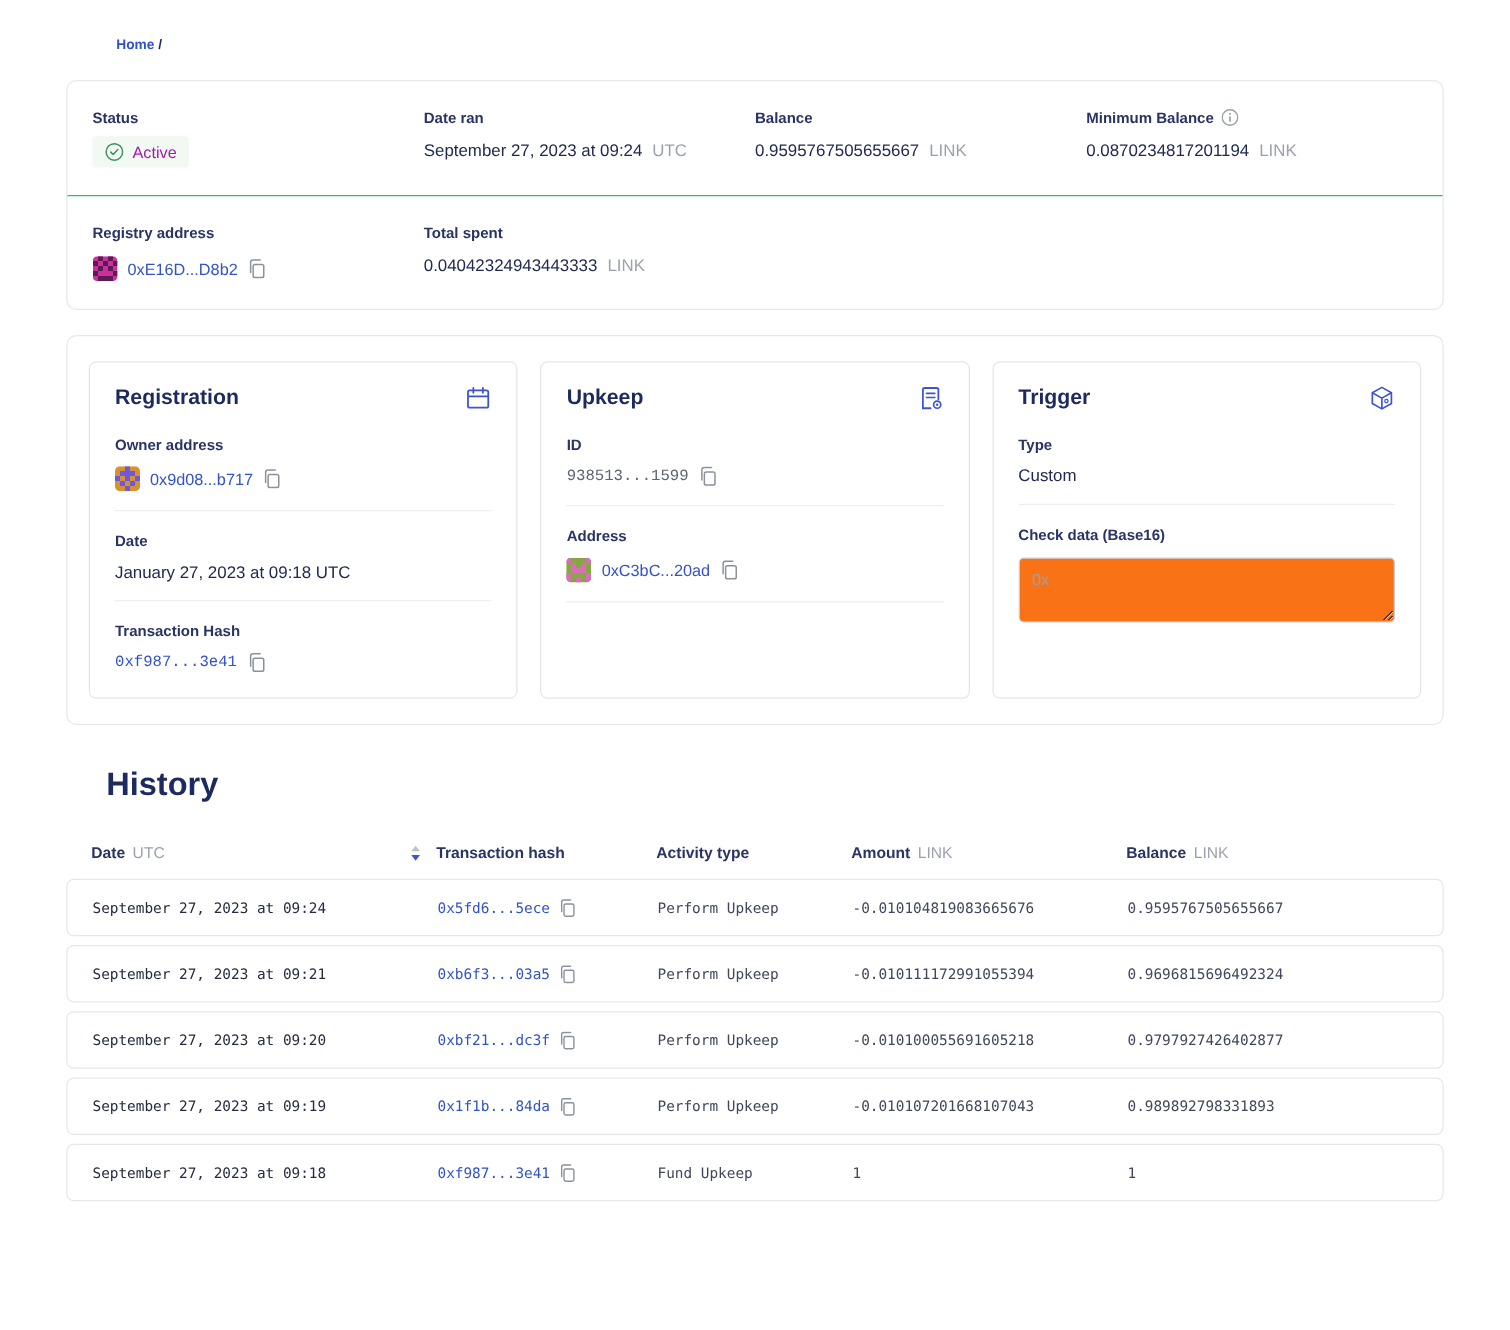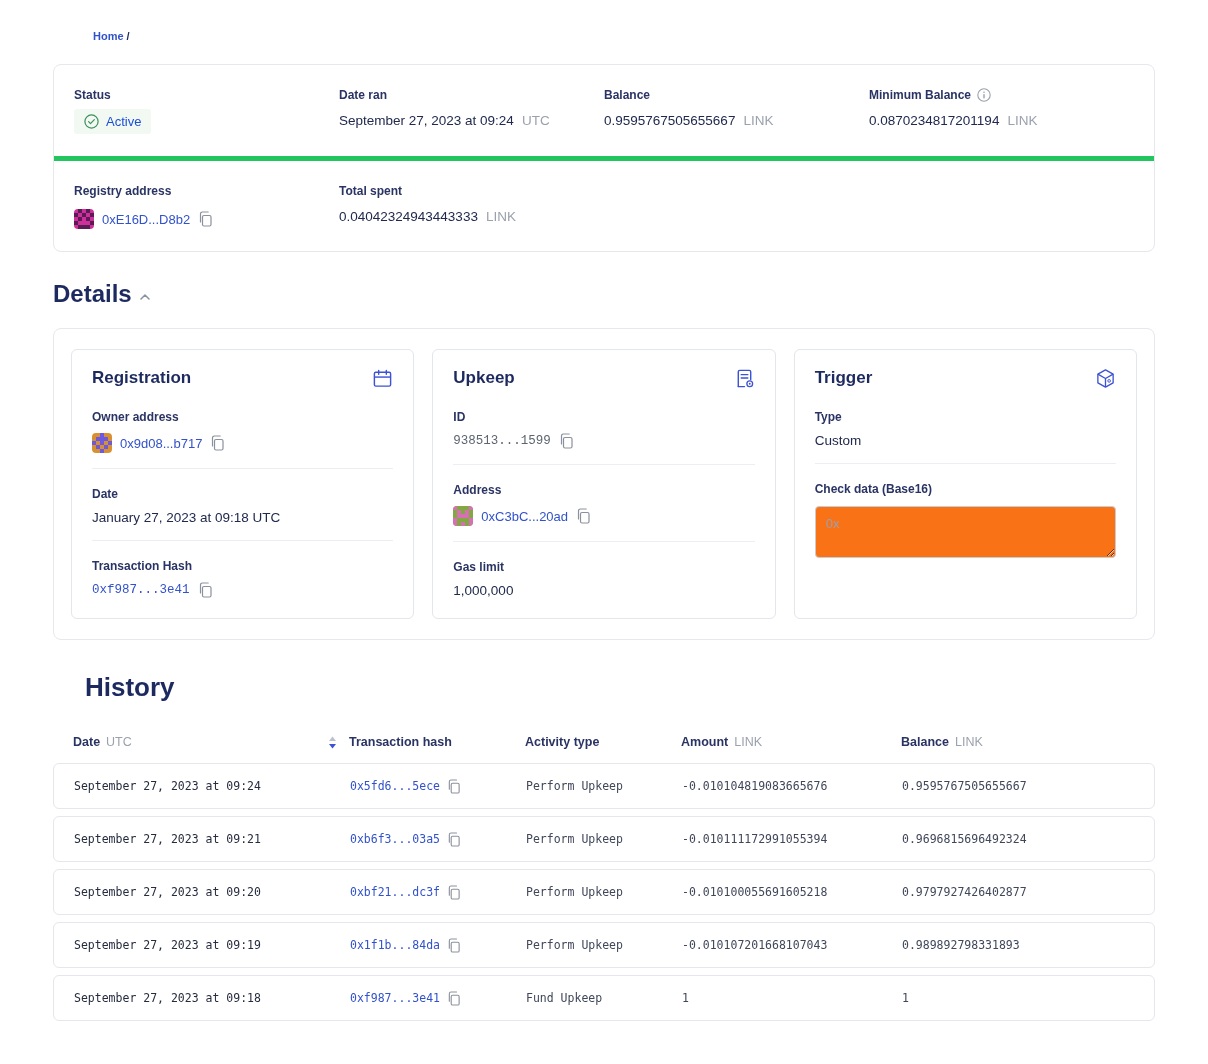--- a/index.html
+++ b/index.html
@@ -20,27 +20,27 @@
   .actions-btn {
     display: inline-flex; align-items: center; gap: 9px;
     background: #3e53d3; color: #fff; border: none; border-radius: 8px;
     font-family: "Liberation Sans", sans-serif;
     font-size: 12.5px; font-weight: bold; padding: 10px 18px; cursor: pointer; margin-top: 4px;
   }
 
   
   .summary-card { border: 1px solid #e6e8ee; border-radius: 8px; margin-top: 22px; }
   .summary-row { display: grid; grid-template-columns: 1fr 1fr 1fr 1fr; padding: 20px 20px 22px 20px; }
-  .summary-row.second { border-top: 5px solid #22c55e; grid-template-columns: 1fr 1fr 2fr; }
+  .summary-row.second { border-top: 1px solid #22c55e; grid-template-columns: 1fr 1fr 2fr; }
   .f-label { font-size: 12px; font-weight: bold; color: #2a3464; display: inline-flex; align-items: center; gap: 6px; }
   .f-value { margin-top: 10px; font-size: 13.5px; color: #212a4e; display: flex; align-items: center; gap: 8px; }
   .muted { color: #9ba1ad; font-weight: normal; }
   .badge {
     display: inline-flex; align-items: center; gap: 7px;
-    background: #f1f9f2; color: #1d4ed8; border-radius: 3px;
+    background: #f1f9f2; color: #a21caf; border-radius: 3px;
     font-size: 13px; padding: 5px 10px; margin-top: 6px;
   }
   .addr-link { color: #3252cb; text-decoration: none; font-size: 13px; cursor: pointer; }
   .identicon { width: 20px; height: 20px; border-radius: 4px; overflow: hidden; flex: 0 0 auto; }
   .copy-btn { background: none; border: none; cursor: pointer; display: inline-flex; padding: 0; }
 
   
   .section-heading { display: flex; align-items: center; gap: 8px; margin-top: 28px; }
   .section-heading h2 { font-size: 24px; color: #1d2a5f; }
   .collapse-toggle { background: none; border: none; cursor: pointer; display: inline-flex; margin-top: 6px; }
@@ -171,28 +171,20 @@
         <span class="f-label">Total spent</span>
         <div class="f-value">
             <span>0.04042324943443333</span>
             <span class="muted">LINK</span>
           </div>
       </div>
       <div></div>
     </div>
   </section>
 
-  <div class="section-heading">
-    <h2>Details</h2>
-    <button class="collapse-toggle">
-      <svg width="10" height="6" viewBox="0 0 10 6">
-          <path d="M1 5l4-4 4 4" fill="none" stroke="#8b90a0" stroke-width="1.5" stroke-linecap="round" stroke-linejoin="round"></path>
-        </svg>
-    </button>
-  </div>
 
   <section class="details-wrap">
 
     <div class="dcard">
       <div class="dcard-head">
         <h3>Registration</h3>
         <span>
           <svg width="21" height="21" viewBox="0 0 22 22">
               <rect x="2.5" y="4.5" width="17" height="14.5" rx="1.5" fill="none" stroke="#3e53d3" stroke-width="1.5"></rect>
               <path d="M2.5 9.5h17" stroke="#3e53d3" stroke-width="1.5"></path>
@@ -298,26 +290,20 @@
           <a class="addr-link">0xC3bC...20ad</a>
           <button class="copy-btn">
             <svg width="15" height="16" viewBox="0 0 15 16">
                 <rect x="4.5" y="4.5" width="8.5" height="10.5" rx="1.5" fill="none" stroke="#8b919c" stroke-width="1.2"></rect>
                 <path d="M2.5 11V2.8A1.8 1.8 0 0 1 4.3 1h5.9" fill="none" stroke="#8b919c" stroke-width="1.2" stroke-linecap="round"></path>
               </svg>
           </button>
         </div>
       </div>
       <hr class="dsep">
-      <div class="dfield">
-        <span class="f-label">Gas limit</span>
-        <div class="f-value">
-            <span>1,000,000</span>
-          </div>
-      </div>
     </div>
 
     <div class="dcard">
       <div class="dcard-head">
         <h3>Trigger</h3>
         <span>
           <svg width="21" height="21" viewBox="0 0 22 22">
               <path d="M11 2 19 6.5v9L11 20 3 15.5v-9L11 2z" fill="none" stroke="#3e53d3" stroke-width="1.4" stroke-linejoin="round"></path>
               <path d="M3 6.5 11 11l8-4.5M11 11v9" fill="none" stroke="#3e53d3" stroke-width="1.4" stroke-linejoin="round"></path>
               <circle cx="14.8" cy="13.5" r="1.4" fill="none" stroke="#3e53d3" stroke-width="1"></circle>

